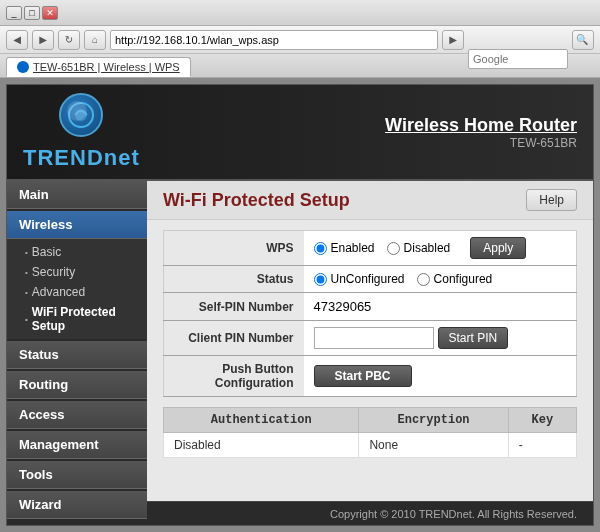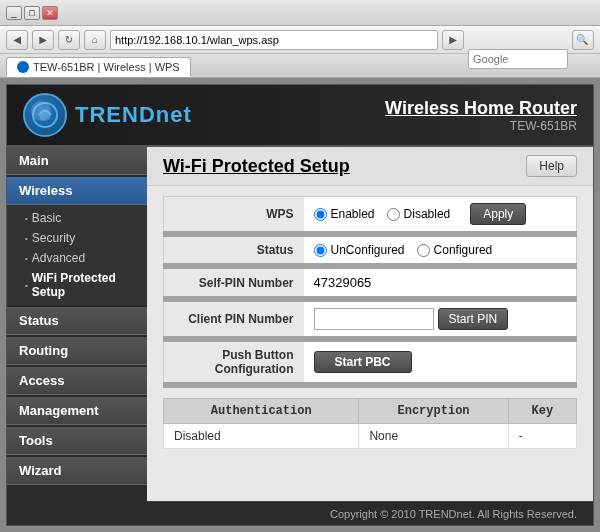--- a/index.html
+++ b/index.html
@@ -103,20 +103,21 @@
       border-bottom: none;
       padding: 2px 10px;
       font-size: 11px;
       color: #333;
       border-radius: 3px 3px 0 0;
       cursor: pointer;
       height: 20px;
       display: flex;
       align-items: center;
       gap: 4px;
+      text-decoration: underline;
     }
     .tab.active {
       background: #fff;
       border-bottom: 1px solid #fff;
       z-index: 2;
     }
     .tab-favicon {
       width: 12px;
       height: 12px;
       background: #0066cc;
@@ -148,20 +149,21 @@
       display: flex;
       align-items: center;
       justify-content: space-between;
       border-bottom: 2px solid #555;
       min-height: 60px;
     }
     .trendnet-logo {
       display: flex;
       align-items: center;
       gap: 8px;
+      flex-direction: column;
     }
     .logo-icon {
       width: 44px;
       height: 44px;
       border-radius: 50%;
       background: radial-gradient(circle at 40% 35%, #2a7abf, #0d4a7a);
       border: 2px solid #4a9fd0;
       display: flex;
       align-items: center;
       justify-content: center;
@@ -260,22 +262,21 @@
       background: #e0e0e0;
       padding: 8px 16px;
       display: flex;
       align-items: center;
       justify-content: space-between;
       border-bottom: 1px solid #ccc;
     }
     .panel-title {
       font-size: 18px;
       font-weight: bold;
-      color: #000000;
-      text-decoration: underline;
+      color: #7f1d1d;
     }
     .help-btn {
       background: linear-gradient(to bottom, #f0f0f0, #d8d8d8);
       border: 1px solid #aaa;
       border-radius: 3px;
       padding: 3px 12px;
       font-size: 12px;
       color: #333;
       cursor: pointer;
     }
@@ -289,21 +290,21 @@
     .config-table {
       width: 100%;
       border-collapse: collapse;
       background: #f5f5f5;
       border: 1px solid #ccc;
       margin-bottom: 10px;
     }
     .config-table td {
       padding: 6px 10px;
       vertical-align: middle;
-      border-bottom: 6px solid #a3a3a3;
+      border-bottom: 1px solid #a3a3a3;
     }
     .config-table td:first-child {
       text-align: right;
       font-weight: bold;
       font-size: 12px;
       color: #333;
       width: 140px;
       background: #e8e8e8;
     }
     .config-table td:last-child {

